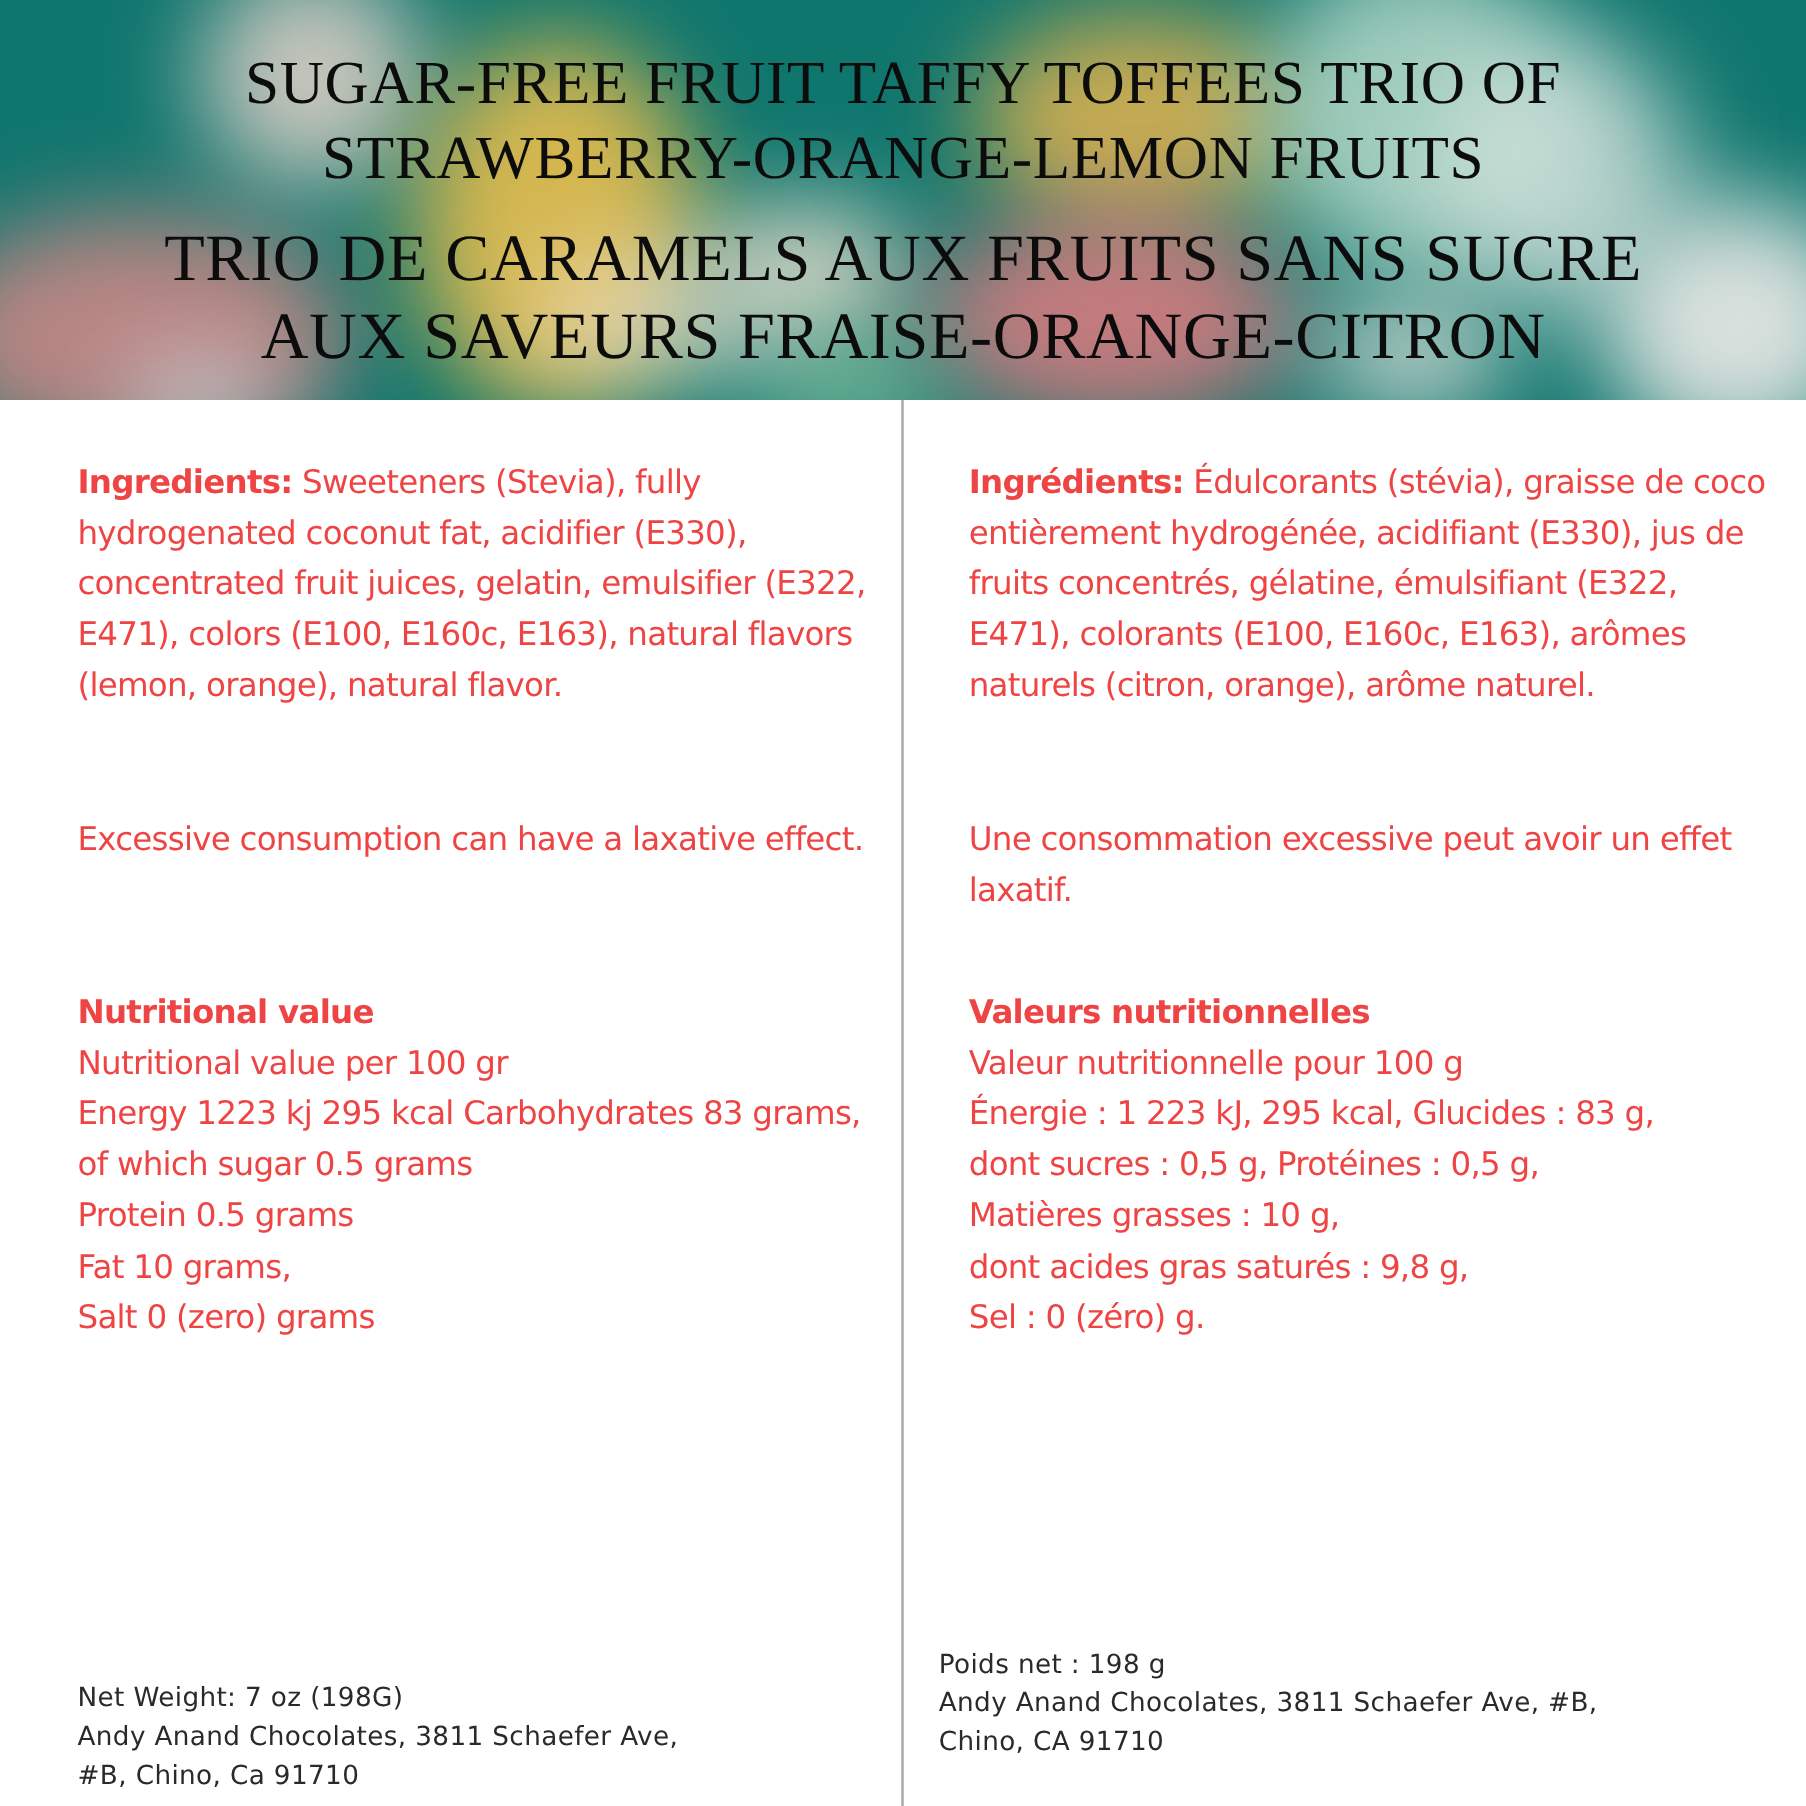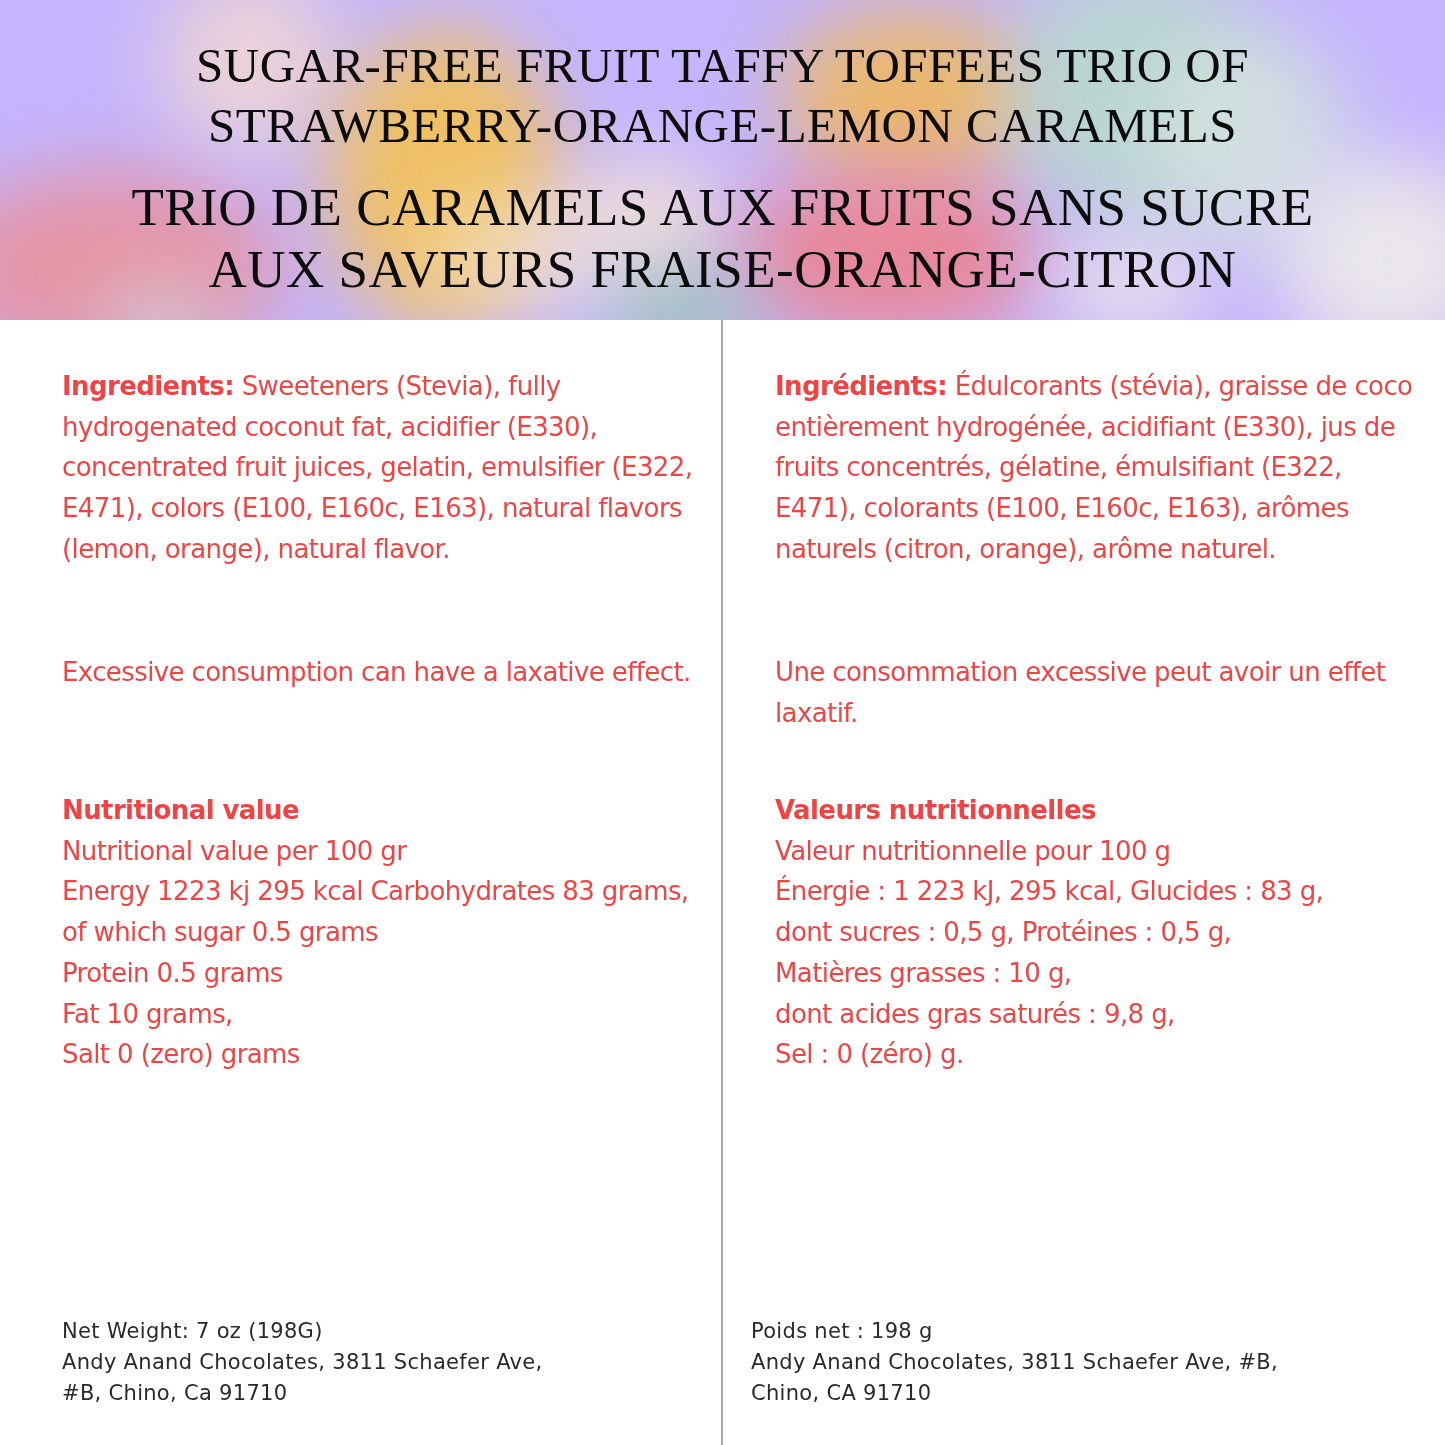--- a/index.html
+++ b/index.html
@@ -5,21 +5,21 @@
     html, body { margin: 0; padding: 0; }
     body {
       width: 1445px; height: 1445px; overflow: hidden;
       background: #ffffff; position: relative;
       font-family: "Liberation Sans", "DejaVu Sans", sans-serif;
       color: #1a1a1a;
     }
     .banner {
       position: absolute; left: 0; top: 0; width: 1445px; height: 320px;
       overflow: hidden;
-      background: #c4b5fd;
+      background: #0f766e;
     }
     .blob { position: absolute; border-radius: 50%; filter: blur(38px); }
     .b1 { left: -60px; top: 170px; width: 340px; height: 200px; background: #f08a8a; opacity: .75; }
     .b2 { left: 160px; top: -30px; width: 180px; height: 180px; background: #f4d9cf; opacity: .8; }
     .b3 { left: 330px; top: 30px; width: 230px; height: 300px; background: #f7c24a; opacity: .85; }
     .b4 { left: 560px; top: 160px; width: 170px; height: 120px; background: #f7e5d2; opacity: .8; }
     .b5 { left: 780px; top: 10px; width: 260px; height: 170px; background: #f4b84c; opacity: .8; }
     .b6 { left: 740px; top: 170px; width: 300px; height: 170px; background: #f27c82; opacity: .8; }
     .b7 { left: 1010px; top: -40px; width: 250px; height: 260px; background: #b8dbcb; opacity: .85; }
     .b8 { left: 1150px; top: 30px; width: 200px; height: 220px; background: #d6e4de; opacity: .8; }
@@ -58,21 +58,21 @@
     .warning { position: absolute; top: 286px; left: 0; width: 100%; }
     .nutrition { position: absolute; top: 424px; left: 0; width: 100%; }
     .nutrition .line { display: block; }
 
     .footer {
       position: absolute; top: 1316px; width: 640px;
       font-family: "DejaVu Sans", "Liberation Sans", sans-serif;
       font-size: 21px; line-height: 31px; color: #2a2a2a;
       letter-spacing: 0.3px;
     }
-    .footer-left { left: 62px; }
+    .footer-left { left: 62px; margin-top: 27px; }
     .footer-right { left: 751px; }
     .footer .line { display: block; }
   </style>
 </head>
 <body>
 
 <div class="banner">
   <div class="blob b1"></div>
   <div class="blob b2"></div>
   <div class="blob b3"></div>
@@ -83,21 +83,21 @@
   <div class="blob b8"></div>
   <div class="blob b9"></div>
   <div class="blob b10"></div>
   <div class="blob b11"></div>
   <div class="blob b12"></div>
   <div class="blob b13"></div>
 
   <div class="titles">
     <h1 class="title-en">
       <span>SUGAR-FREE FRUIT TAFFY TOFFEES TRIO OF</span>
-      <span>STRAWBERRY-ORANGE-LEMON CARAMELS</span>
+      <span>STRAWBERRY-ORANGE-LEMON FRUITS</span>
     </h1>
     <h2 class="title-fr">
       <span>TRIO DE CARAMELS AUX FRUITS SANS SUCRE</span>
       <span>AUX SAVEURS FRAISE-ORANGE-CITRON</span>
     </h2>
   </div>
 </div>
 
 <div class="divider"></div>
 

